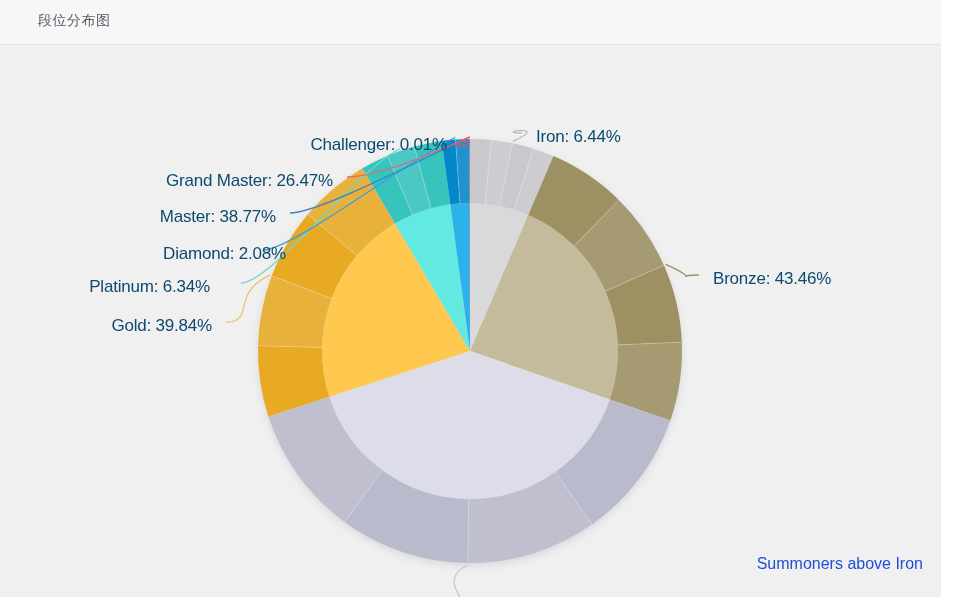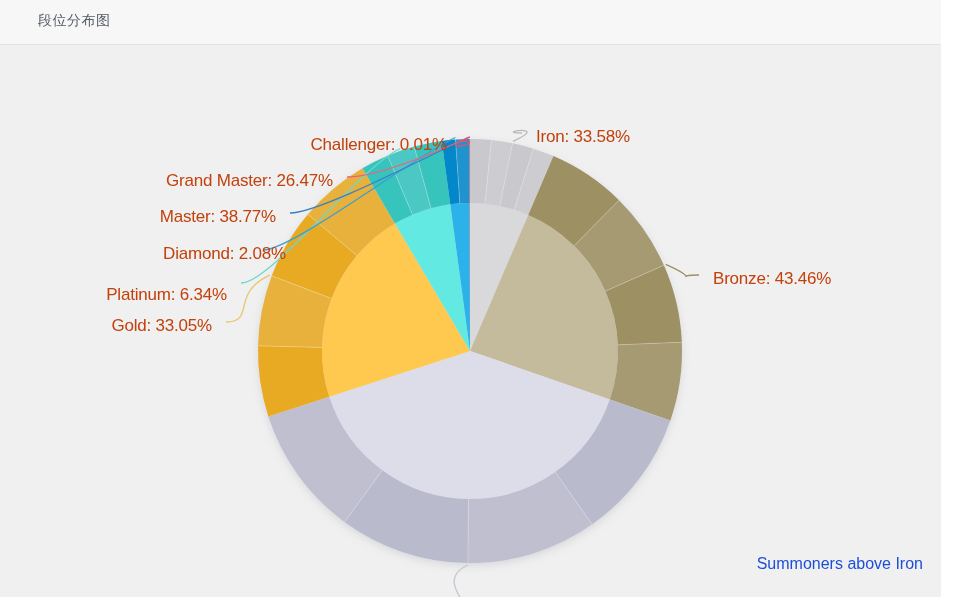--- a/index.html
+++ b/index.html
@@ -42,21 +42,21 @@
     position:absolute;left:0;top:597px;width:956px;height:18px;background:#ffffff;
   }
 
   
   #chart-svg{position:absolute;left:0;top:0;}
 
   
   .lbl{
     position:absolute;
     font-size:17px;
-    color:#c2410c;
+    color:#0c4a6e;
     white-space:nowrap;
     font-family:"Liberation Sans","DejaVu Sans",sans-serif;
     letter-spacing:-0.2px;
   }
   .lbl.r{transform:translateX(0);}
   .lbl.lft{transform:translateX(-100%);}
 
   .watermark{
     position:absolute;
     right:18px;bottom:24px;
@@ -136,24 +136,24 @@
           <path d="M 665.7159417520091 218.4478761431924 C 705.7159417520091 236.4478761431924, 669 229, 699 229" fill="none" stroke="#9d9062" stroke-width="1.3"></path>
           <path d="M 467.9161087615731 518.9898534914831 C 427.9161087615731 536.9898534914831, 491 573, 461 573" fill="none" stroke="#c6c7d2" stroke-width="1.3"></path>
           <path d="M 269.8955241381045 229.14356493984116 C 229.89552413810452 247.14356493984116, 256 276, 226 276" fill="none" stroke="#e8c46a" stroke-width="1.3"></path>
           <path d="M 400.05269590609043 102.75417272538317 C 360.05269590609043 120.75417272538317, 271 237, 241 237" fill="none" stroke="#6fd6cd" stroke-width="1.3"></path>
           <path d="M 455.35675858240495 91.5015796761343 C 415.35675858240495 109.5015796761343, 293 204, 263 204" fill="none" stroke="#3b9fd4" stroke-width="1.3"></path>
           <path d="M 469.3949905618948 91.00085522698976 C 429.3949905618948 109.00085522698976, 320 167, 290 167" fill="none" stroke="#3a7ec4" stroke-width="1.3"></path>
           <path d="M 469.66388333594057 91.000263959069 C 429.66388333594057 109.000263959069, 377 131, 347 131" fill="none" stroke="#e8637f" stroke-width="1.3"></path>
           <path d="M 469.9327766406544 91.00001055836483 C 429.9327766406544 109.00001055836483, 491 95, 461 95" fill="none" stroke="#e8506b" stroke-width="1.3"></path>
         </svg>
       <div id="label-layer">
-          <div class="lbl r" style="left: 536px; top: 81px;">Iron: 33.58%</div>
+          <div class="lbl r" style="left: 536px; top: 81px;">Iron: 6.44%</div>
           <div class="lbl r" style="left: 713px; top: 223px;">Bronze: 43.46%</div>
-          <div class="lbl lft" style="left: 212px; top: 270px;">Gold: 33.05%</div>
-          <div class="lbl lft" style="left: 227px; top: 231px; margin-top: 8px;">Platinum: 6.34%</div>
+          <div class="lbl lft" style="left: 212px; top: 270px;">Gold: 39.84%</div>
+          <div class="lbl lft" style="left: 210px; top: 231px;">Platinum: 6.34%</div>
           <div class="lbl lft" style="left: 249px; top: 198px; margin-left: 37px;">Diamond: 2.08%</div>
           <div class="lbl lft" style="left: 276px; top: 161px;">Master: 38.77%</div>
           <div class="lbl lft" style="left: 333px; top: 125px;">Grand Master: 26.47%</div>
           <div class="lbl lft" style="left: 447px; top: 89px;">Challenger: 0.01%</div>
         </div>
       <div class="watermark">Summoners above Iron</div>
     </div>
 
   </div>
 

